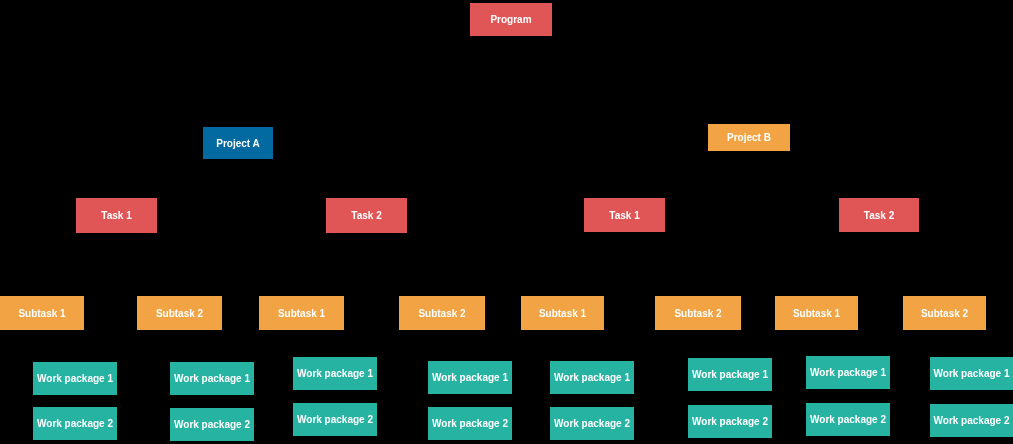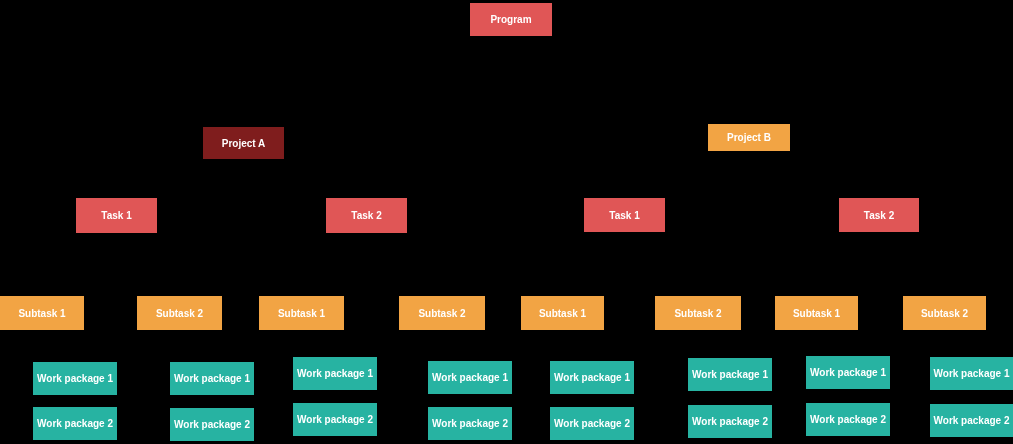--- a/index.html
+++ b/index.html
@@ -29,21 +29,21 @@
     white-space: nowrap;
     cursor: default;
     font-weight: bold;
   }
 </style>
 </head>
 <body>
 
 <div id="canvas" style="background: rgb(0, 0, 0);">
     <div class="node program" style="left: 470px; top: 3px; width: 82px; height: 33px; background: rgb(224, 86, 86); color: rgb(255, 255, 255);">Program</div>
-    <div class="node project" style="left: 203px; top: 127px; width: 81px; height: 32px; background: #7f1d1d; color: rgb(255, 255, 255);">Project A</div>
+    <div class="node project" style="left: 203px; top: 127px; width: 70px; height: 32px; background: #0369a1; color: rgb(255, 255, 255);">Project A</div>
     <div class="node project" style="left: 708px; top: 124px; width: 82px; height: 27px; background: rgb(242, 164, 68); color: rgb(255, 255, 255);">Project B</div>
     <div class="node task" style="left: 76px; top: 198px; width: 81px; height: 35px; background: rgb(224, 86, 86); color: rgb(255, 255, 255);">Task 1</div>
     <div class="node task" style="left: 326px; top: 198px; width: 81px; height: 35px; background: rgb(224, 86, 86); color: rgb(255, 255, 255);">Task 2</div>
     <div class="node task" style="left: 584px; top: 198px; width: 81px; height: 34px; background: rgb(224, 86, 86); color: rgb(255, 255, 255);">Task 1</div>
     <div class="node task" style="left: 839px; top: 198px; width: 80px; height: 34px; background: rgb(224, 86, 86); color: rgb(255, 255, 255);">Task 2</div>
     <div class="node subtask" style="left: 0px; top: 296px; width: 84px; height: 34px; background: rgb(242, 164, 68); color: rgb(255, 255, 255);">Subtask 1</div>
     <div class="node subtask" style="left: 137px; top: 296px; width: 85px; height: 34px; background: rgb(242, 164, 68); color: rgb(255, 255, 255);">Subtask 2</div>
     <div class="node subtask" style="left: 259px; top: 296px; width: 85px; height: 34px; background: rgb(242, 164, 68); color: rgb(255, 255, 255);">Subtask 1</div>
     <div class="node subtask" style="left: 399px; top: 296px; width: 86px; height: 34px; background: rgb(242, 164, 68); color: rgb(255, 255, 255);">Subtask 2</div>
     <div class="node subtask" style="left: 521px; top: 296px; width: 83px; height: 34px; background: rgb(242, 164, 68); color: rgb(255, 255, 255);">Subtask 1</div>

